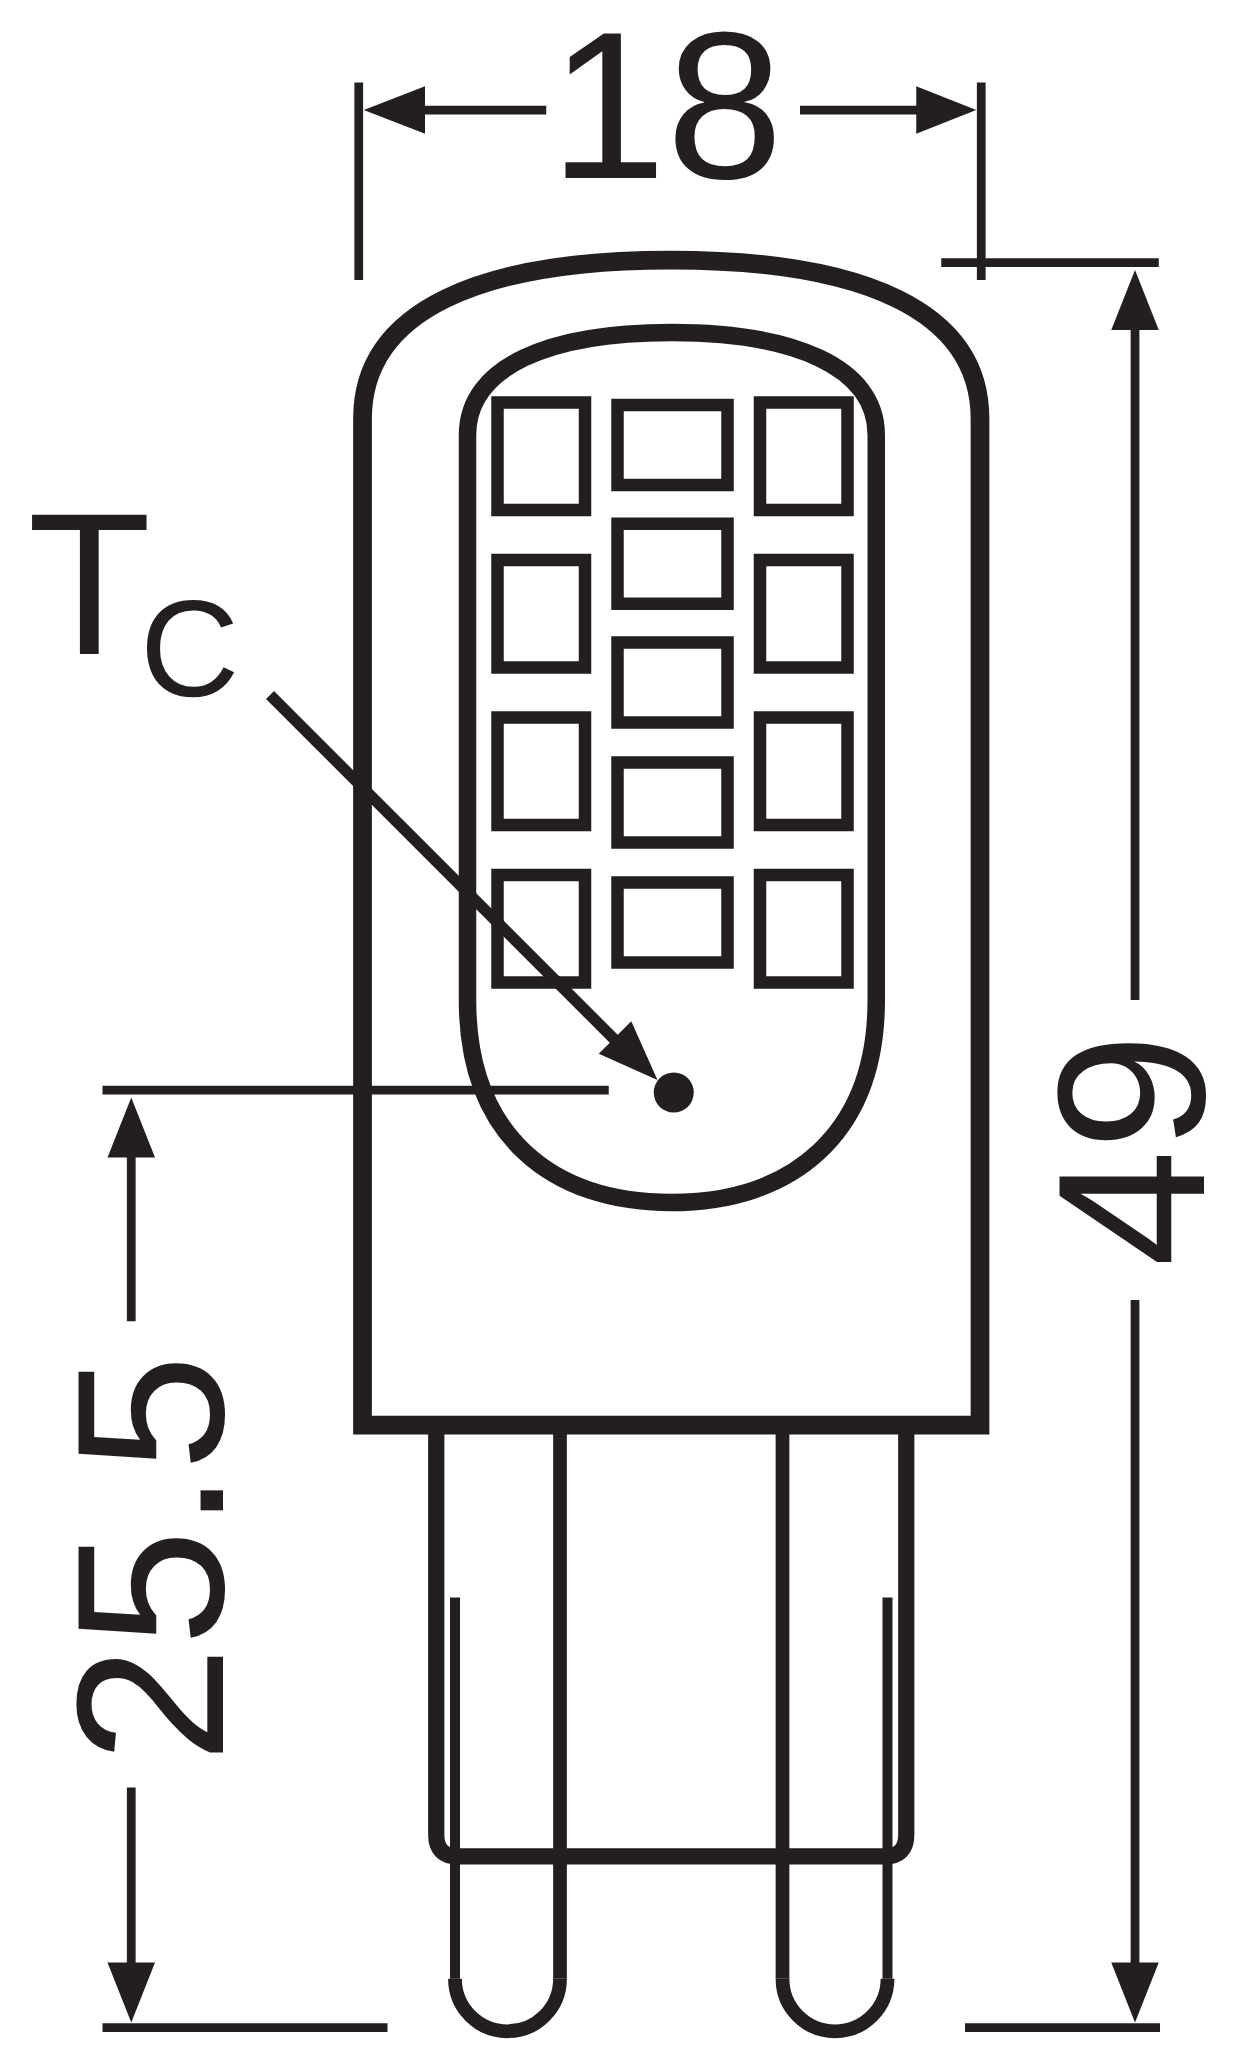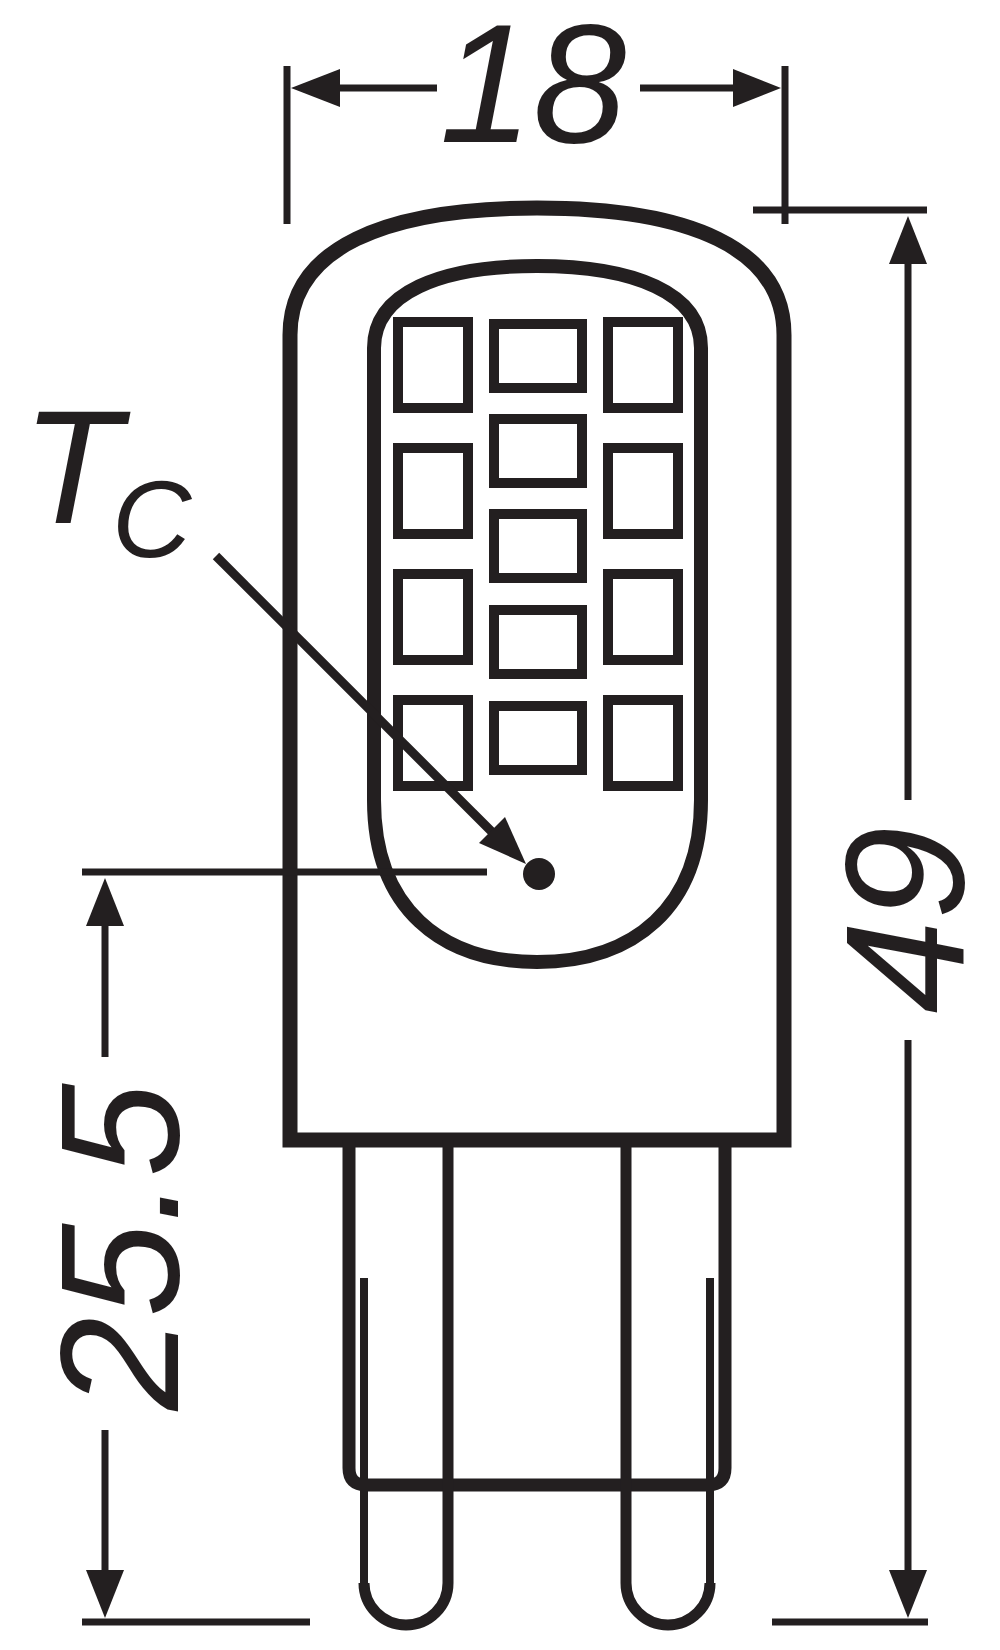--- a/index.html
+++ b/index.html
@@ -1,17 +1,17 @@
 <!DOCTYPE html>
 <html style="--line: #231f20; --bg: #ffffff;"><head>
 <meta charset="utf-8">
 <style>
   :root { --line:#231f20; --bg:#ffffff; }
   html,body { margin:0; padding:0; background:var(--bg); }
-  .stage { width:1000px; height:1650px; position:relative; background:var(--bg); overflow:hidden;font-style:italic; }
+  .stage { width:1000px; height:1650px; position:relative; background:var(--bg); overflow:hidden; }
   svg { display:block; }
   text { font-family:"Liberation Sans","DejaVu Sans",sans-serif; fill:var(--line); }
   .dim-text { font-size:168px; }
   .tc-main  { font-size:162px; }
   .tc-sub   { font-size:110px; }
   .ln   { stroke:var(--line); fill:none; }
   .fill { fill:var(--line); stroke:none; }
 </style>
 </head>
 <body>

